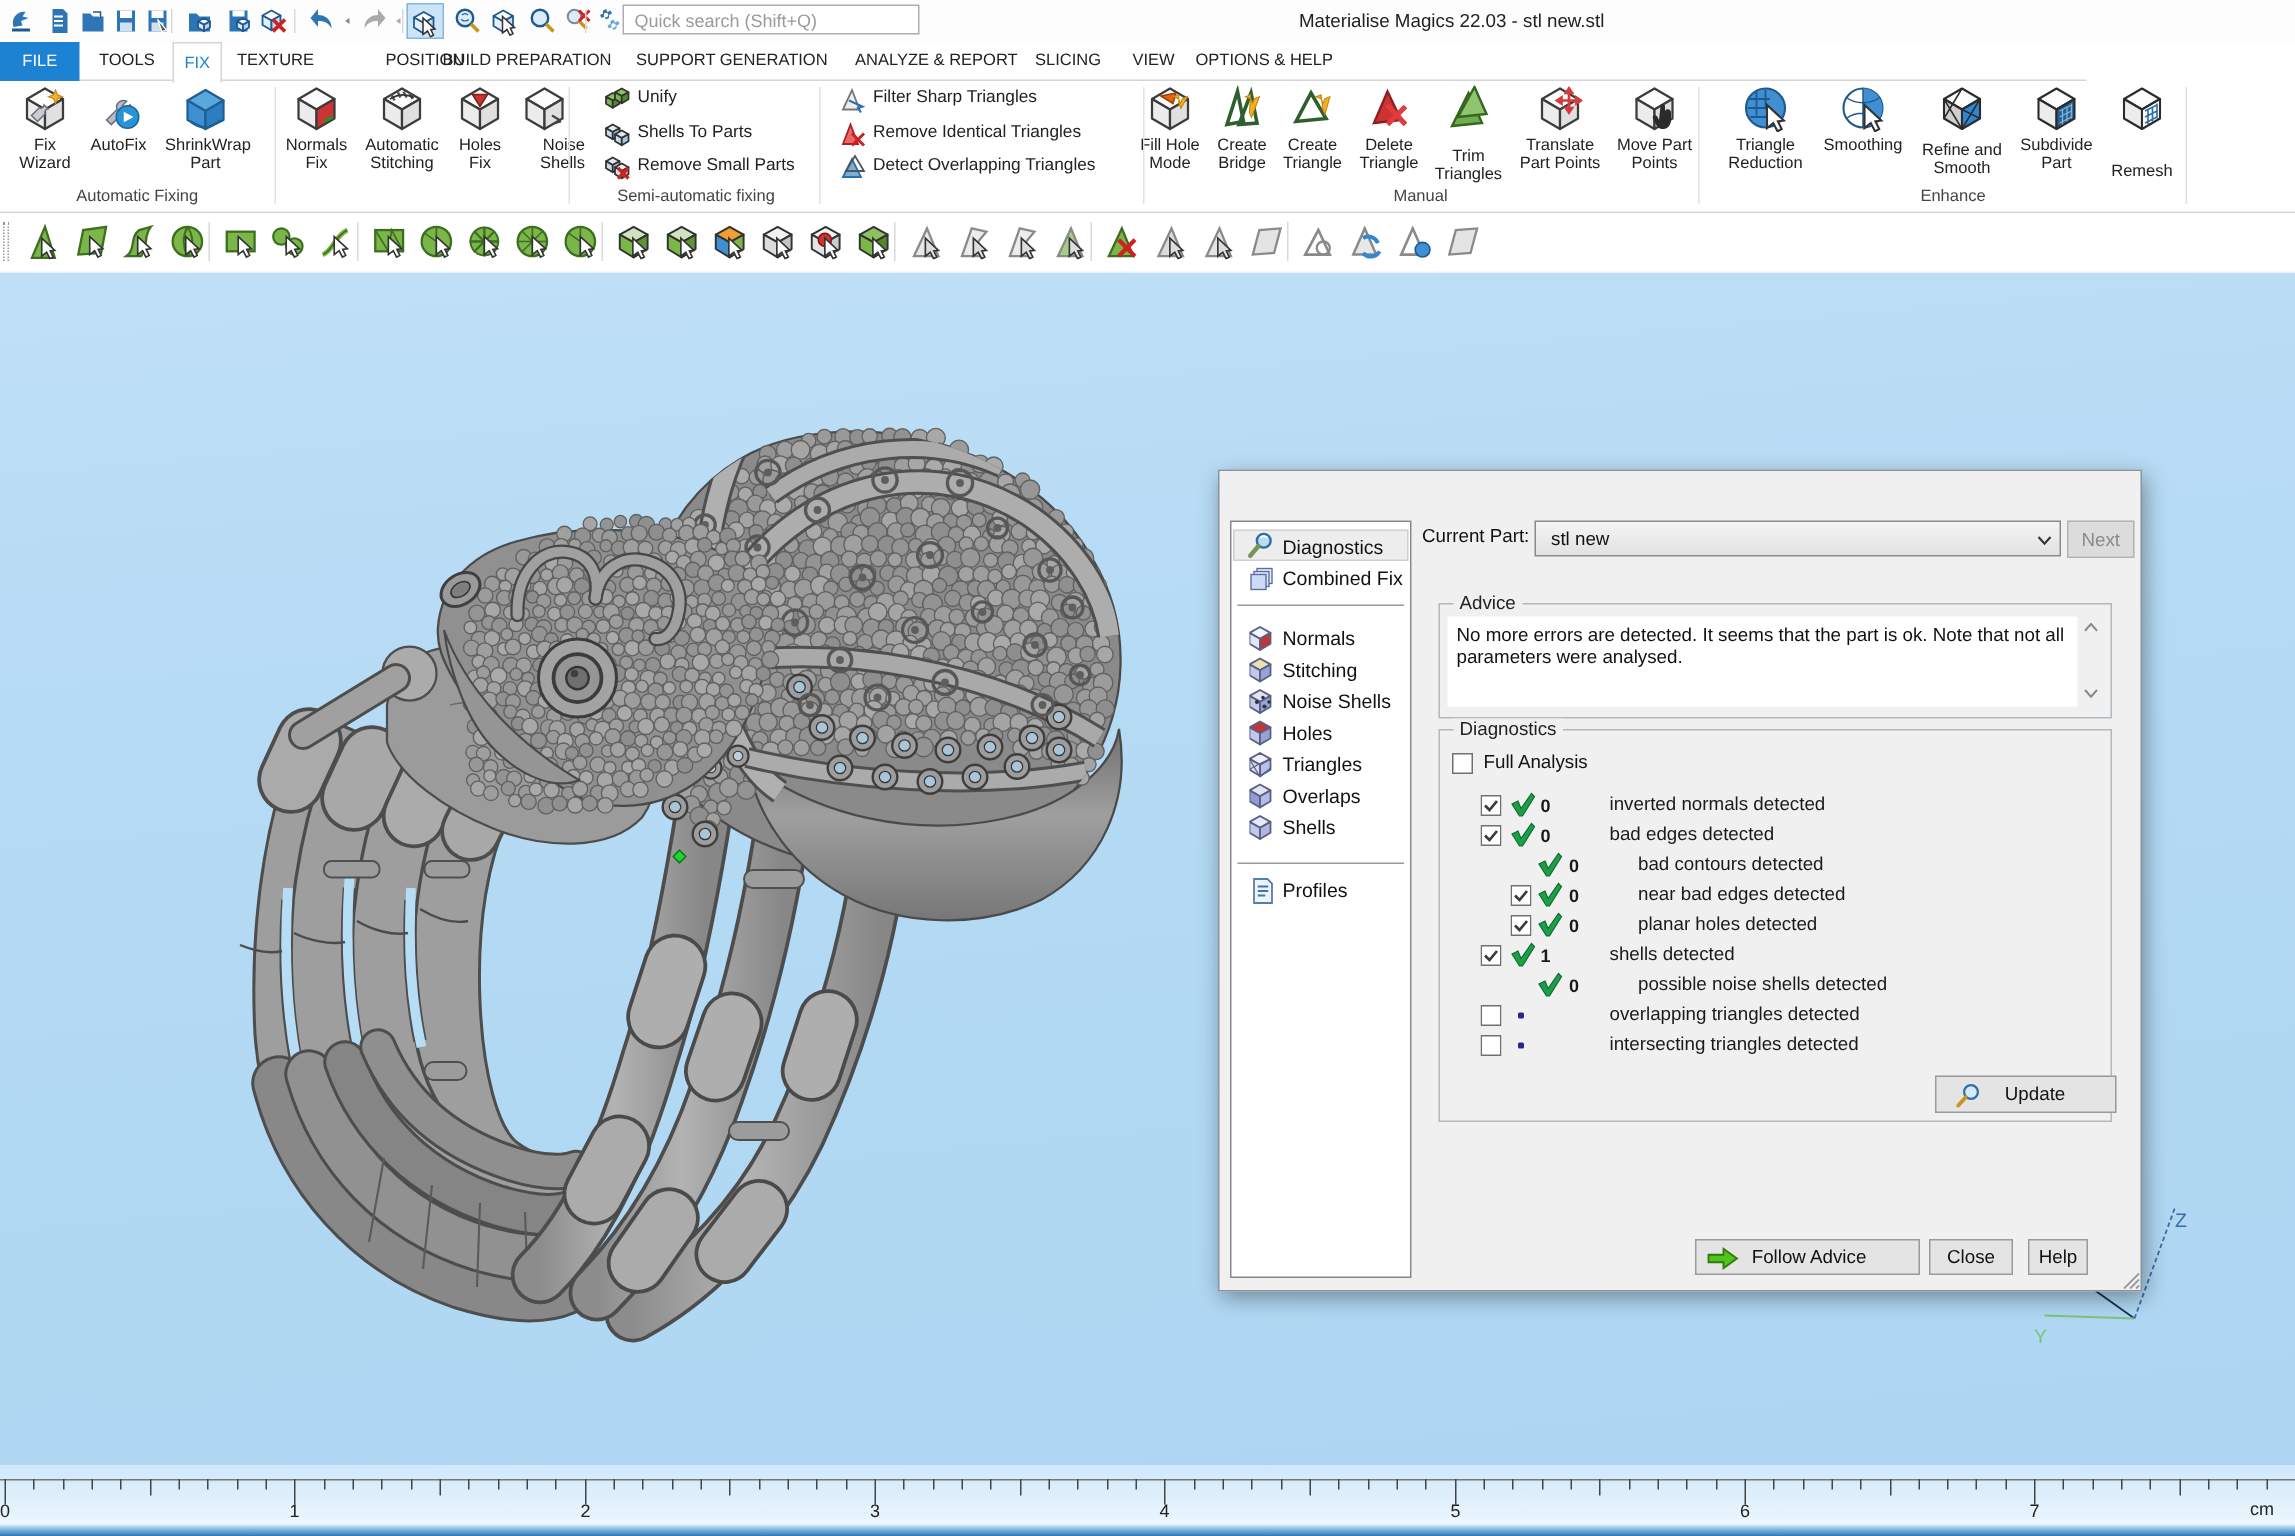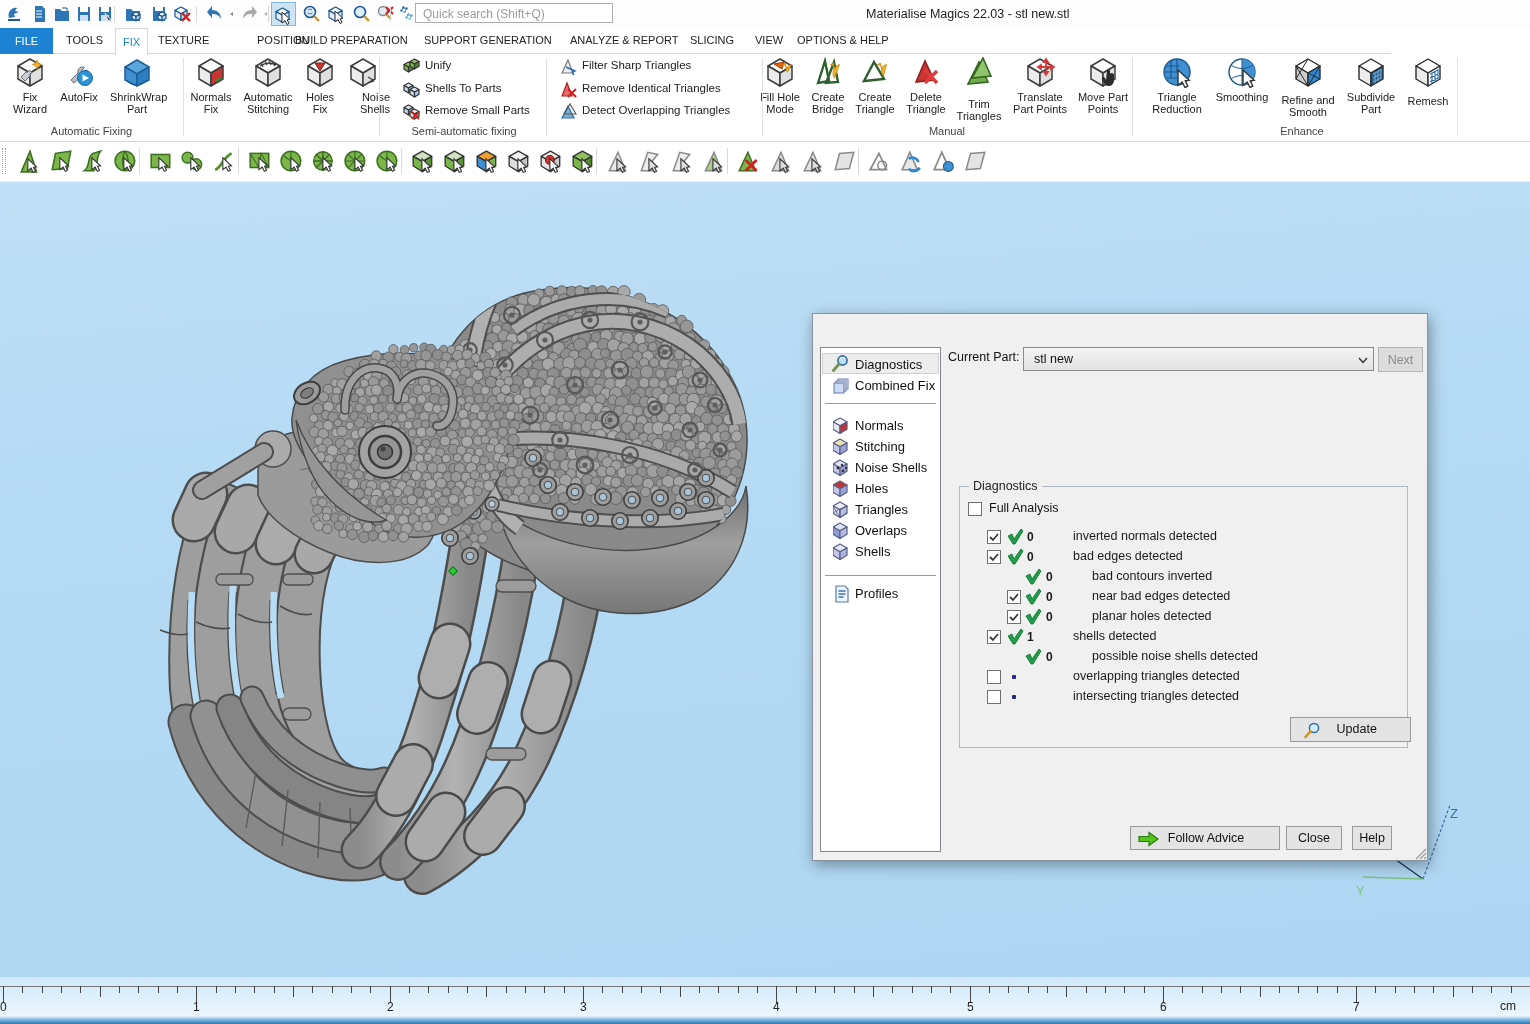--- a/index.html
+++ b/index.html
@@ -320,21 +320,21 @@
     </div>
 <div style="position:absolute;left:1401px;top:3px;width:54px;text-align:center;">
       <svg width="30" height="31" viewBox="0 0 30 31" style="margin:0 auto;display:block;">
         <g stroke="#2b2b2b" stroke-width="1.4" stroke-linejoin="round">
           <path d="M3 9 L15 2 L27 9 L15 16 Z" fill="#fdfdfd"></path>
           <path d="M3 9 L15 16 L15 29 L3 22 Z" fill="#ececec"></path>
           <path d="M15 16 L27 9 L27 22 L15 29 Z" fill="#fff"></path>
           <path d="M17 17 l8-4 M17 21 l8-4 M17 25 l8-4 M19 16 v10 M22 14 v10 M25 12 v10" stroke="#2f6ea8" stroke-width="1.1"></path>
         </g>
       </svg>
-      <div style="margin-top:7px;font-size:11px;line-height:12px;color:#222;">Remesh<br></div>
+      <div style="margin-top:20px;font-size:11px;line-height:12px;color:#222;">Remesh<br></div>
     </div>
 <svg style="position:absolute;left:403px;top:4px;" width="17" height="18" viewBox="0 0 17 18">
       <g stroke="#333" stroke-width="1.2" stroke-linejoin="round">
         <path d="M1 6.5200000000000005 L5.5 4 L10 6.5200000000000005 L5.5 9.040000000000001 Z" fill="#8fc25e"></path>
         <path d="M1 6.5200000000000005 L5.5 9.040000000000001 L5.5 13.9 L1 11.2 Z" fill="#7ab648"></path>
         <path d="M5.5 9.040000000000001 L10 6.5200000000000005 L10 11.2 L5.5 13.9 Z" fill="#4f8a2b"></path>
       </g>
       <g stroke="#333" stroke-width="1.2" stroke-linejoin="round">
         <path d="M7 3.5200000000000005 L11.5 1 L16 3.5200000000000005 L11.5 6.040000000000001 Z" fill="#8fc25e"></path>
         <path d="M7 3.5200000000000005 L11.5 6.040000000000001 L11.5 10.9 L7 8.2 Z" fill="#7ab648"></path>
@@ -2111,20 +2111,33 @@
 
   <div class="abs" style="left:135px;top:36px;font-size:12.5px;color:#111;">Current Part:</div>
   <div class="abs" style="left:210px;top:33px;width:351px;height:24px;background:linear-gradient(#f4f4f4,#e2e2e2);border:1px solid #8a8a8a;">
     <div class="abs" style="left:10px;top:4px;font-size:12.5px;color:#111;">stl new</div>
     <svg style="position:absolute;left:334px;top:9px;" width="10" height="7" viewBox="0 0 10 7">
         <path d="M1 1 L5 5.5 L9 1" stroke="#333" stroke-width="1.4" fill="none"></path>
       </svg>
   </div>
   <div class="abs" style="left:565px;top:33px;width:45px;height:25px;background:#dcdcdc;border:1px solid #b4b4b4;color:#8a8a8a;font-size:12.5px;text-align:center;line-height:24px;">Next</div>
 
+  <div class="abs" style="left:146px;top:88px;width:449px;height:77px;border:1px solid #b0b8c0;">
+    <div class="abs" style="left:9px;top:-8px;background:#f0f0f0;padding:0 4px;font-size:12.5px;color:#222;">Advice</div>
+    <div class="abs" style="left:5px;top:8px;width:420px;height:60px;background:#fff;"></div>
+    <div class="abs" style="left:11px;top:13px;width:410px;font-size:12.5px;color:#111;line-height:15px;">No more errors are detected. It seems that the part is ok. Note that not all<br>parameters were analysed.</div>
+    <div class="abs" style="left:426px;top:8px;width:16px;height:60px;background:#f0f0f0;">
+      <svg style="position:absolute;left:3px;top:4px;" width="10" height="7" viewBox="0 0 10 7">
+          <path d="M1 5.5 L5 1 L9 5.5" stroke="#888" stroke-width="1.3" fill="none"></path>
+        </svg>
+      <svg style="position:absolute;left:3px;top:48px;" width="10" height="7" viewBox="0 0 10 7">
+          <path d="M1 1 L5 5.5 L9 1" stroke="#888" stroke-width="1.3" fill="none"></path>
+        </svg>
+    </div>
+  </div>
 
   <div class="abs" style="left:146px;top:172px;width:449px;height:262px;border:1px solid #b0b8c0;">
     <div class="abs" style="left:9px;top:-8px;background:#f0f0f0;padding:0 4px;font-size:12.5px;color:#222;">Diagnostics</div>
   </div>
   <svg style="position:absolute;left:155px;top:188px;" width="14" height="14" viewBox="0 0 14 14">
       <rect x="0.5" y="0.5" width="13" height="13" fill="#fff" stroke="#707070"></rect>
     </svg>
   <div class="abs" style="left:176px;top:187px;font-size:12.5px;color:#111;">Full Analysis</div>
   <svg style="position:absolute;left:174px;top:216px;" width="14" height="14" viewBox="0 0 14 14">
       <rect x="0.5" y="0.5" width="13" height="13" fill="#fff" stroke="#707070"></rect>
@@ -2141,21 +2154,21 @@
     </svg>
 <svg style="position:absolute;left:194px;top:234px;" width="17" height="17" viewBox="0 0 17 17">
       <path d="M1 8 L5 6 L7 11 L14 1 L16 3 L8 16 L6 16 Z" fill="#1e9e48" stroke="#0c6e2e" stroke-width="0.8"></path>
     </svg>
 <div style="position:absolute;left:214px;top:236px;font-size:12px;font-weight:bold;color:#1a1a1a;">0</div>
 <div style="position:absolute;left:260px;top:235px;font-size:12.5px;color:#1a1a1a;">bad edges detected</div>
 <svg style="position:absolute;left:212px;top:254px;" width="17" height="17" viewBox="0 0 17 17">
       <path d="M1 8 L5 6 L7 11 L14 1 L16 3 L8 16 L6 16 Z" fill="#1e9e48" stroke="#0c6e2e" stroke-width="0.8"></path>
     </svg>
 <div style="position:absolute;left:233px;top:256px;font-size:12px;font-weight:bold;color:#1a1a1a;">0</div>
-<div style="position:absolute;left:279px;top:255px;font-size:12.5px;color:#1a1a1a;">bad contours inverted</div>
+<div style="position:absolute;left:279px;top:255px;font-size:12.5px;color:#1a1a1a;">bad contours detected</div>
 <svg style="position:absolute;left:194px;top:276px;" width="14" height="14" viewBox="0 0 14 14">
       <rect x="0.5" y="0.5" width="13" height="13" fill="#fff" stroke="#707070"></rect>
       <path d="M3 7 l3 3 l5 -6" stroke="#3b3b3b" stroke-width="1.8" fill="none"></path>
     </svg>
 <svg style="position:absolute;left:212px;top:274px;" width="17" height="17" viewBox="0 0 17 17">
       <path d="M1 8 L5 6 L7 11 L14 1 L16 3 L8 16 L6 16 Z" fill="#1e9e48" stroke="#0c6e2e" stroke-width="0.8"></path>
     </svg>
 <div style="position:absolute;left:233px;top:276px;font-size:12px;font-weight:bold;color:#1a1a1a;">0</div>
 <div style="position:absolute;left:279px;top:275px;font-size:12.5px;color:#1a1a1a;">near bad edges detected</div>
 <svg style="position:absolute;left:194px;top:296px;" width="14" height="14" viewBox="0 0 14 14">

